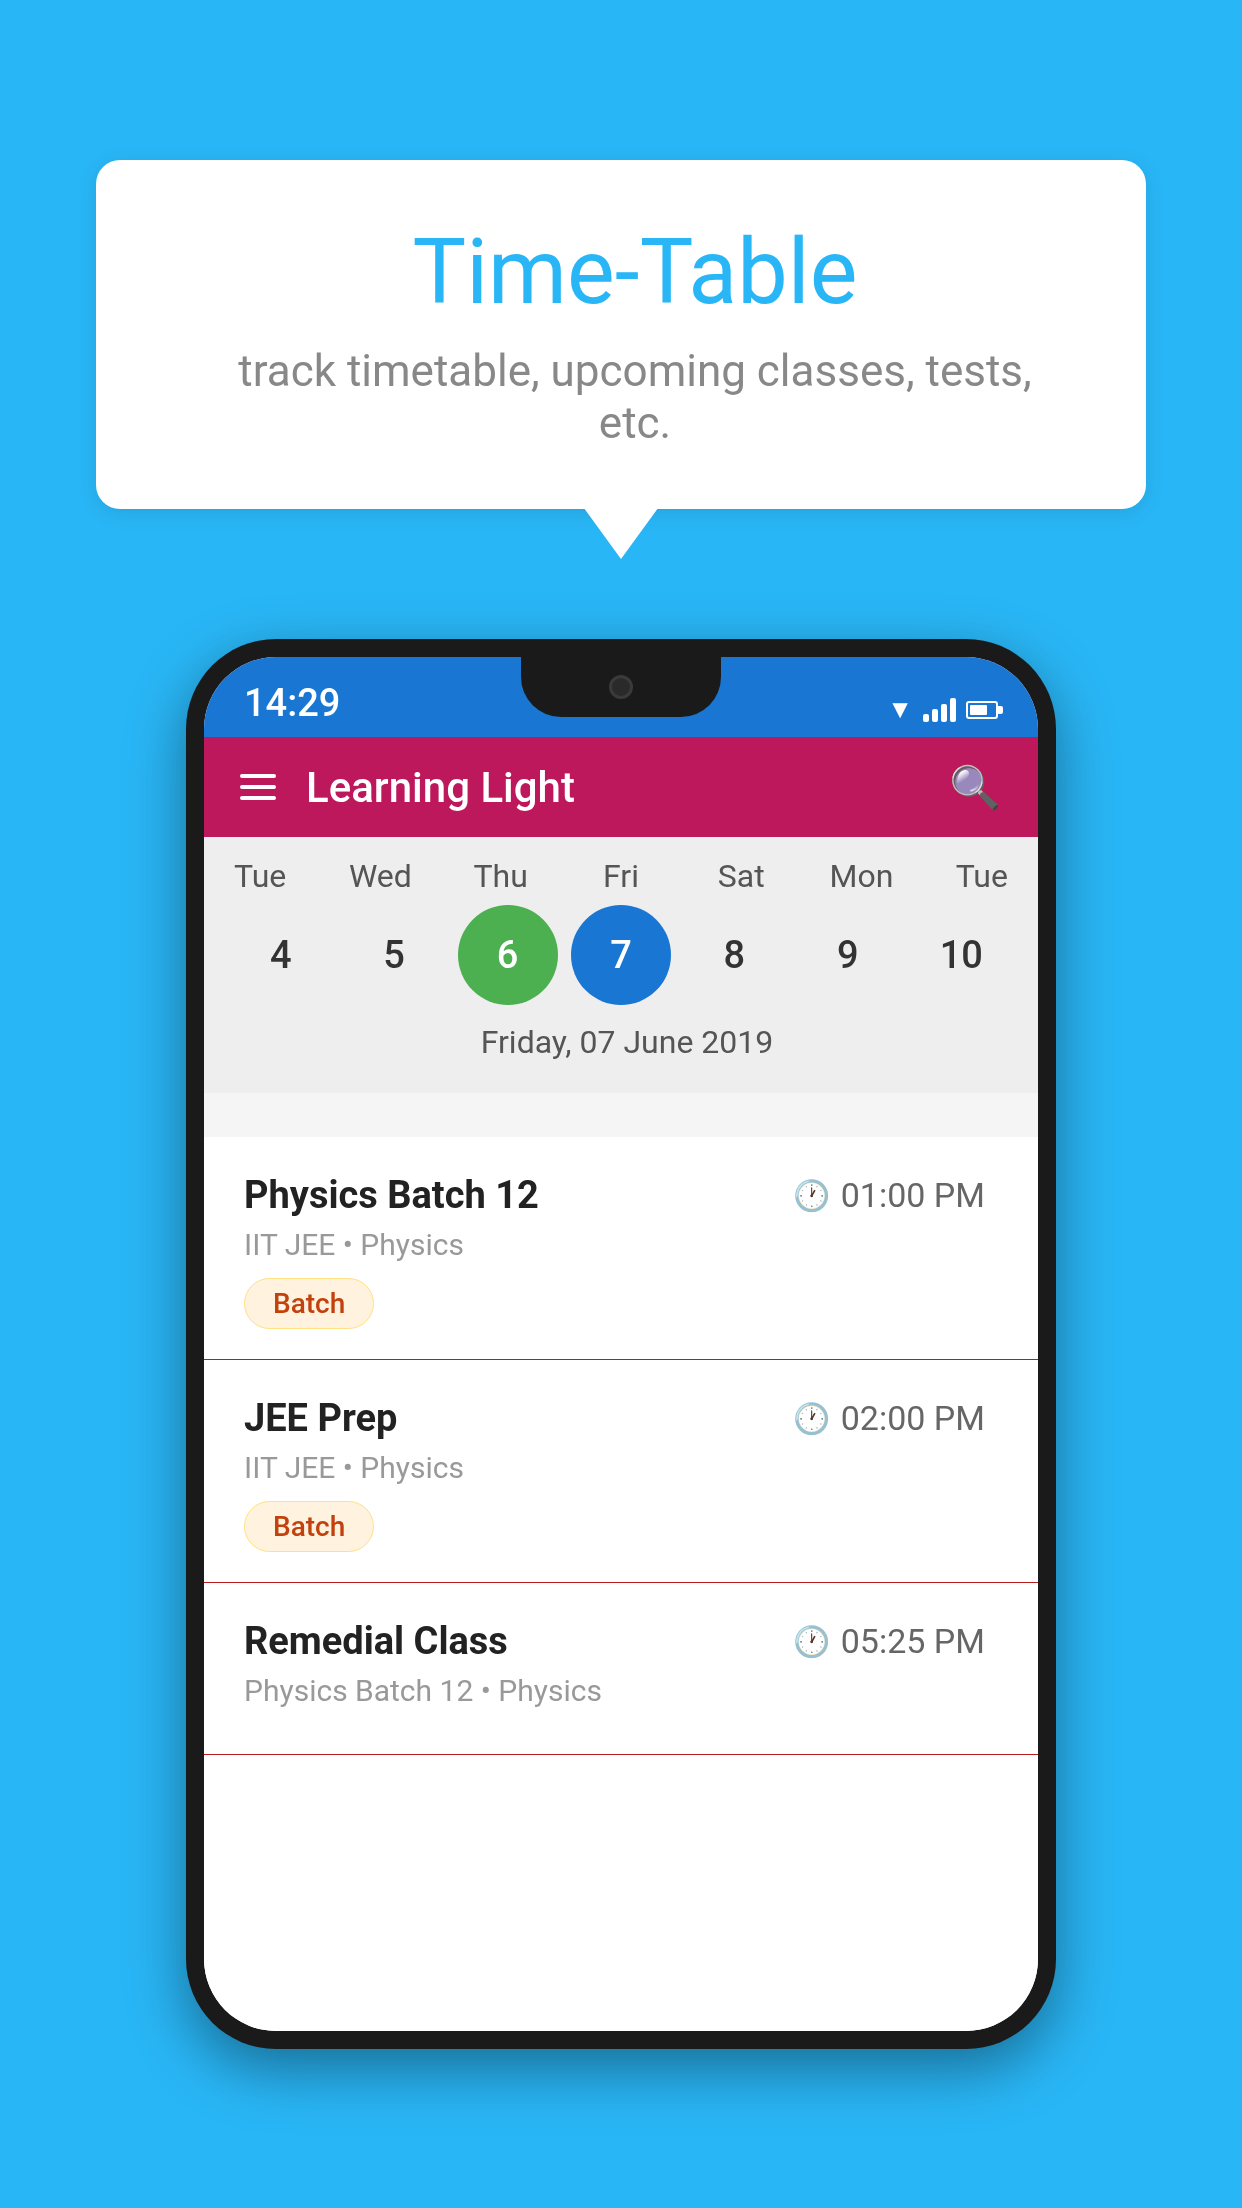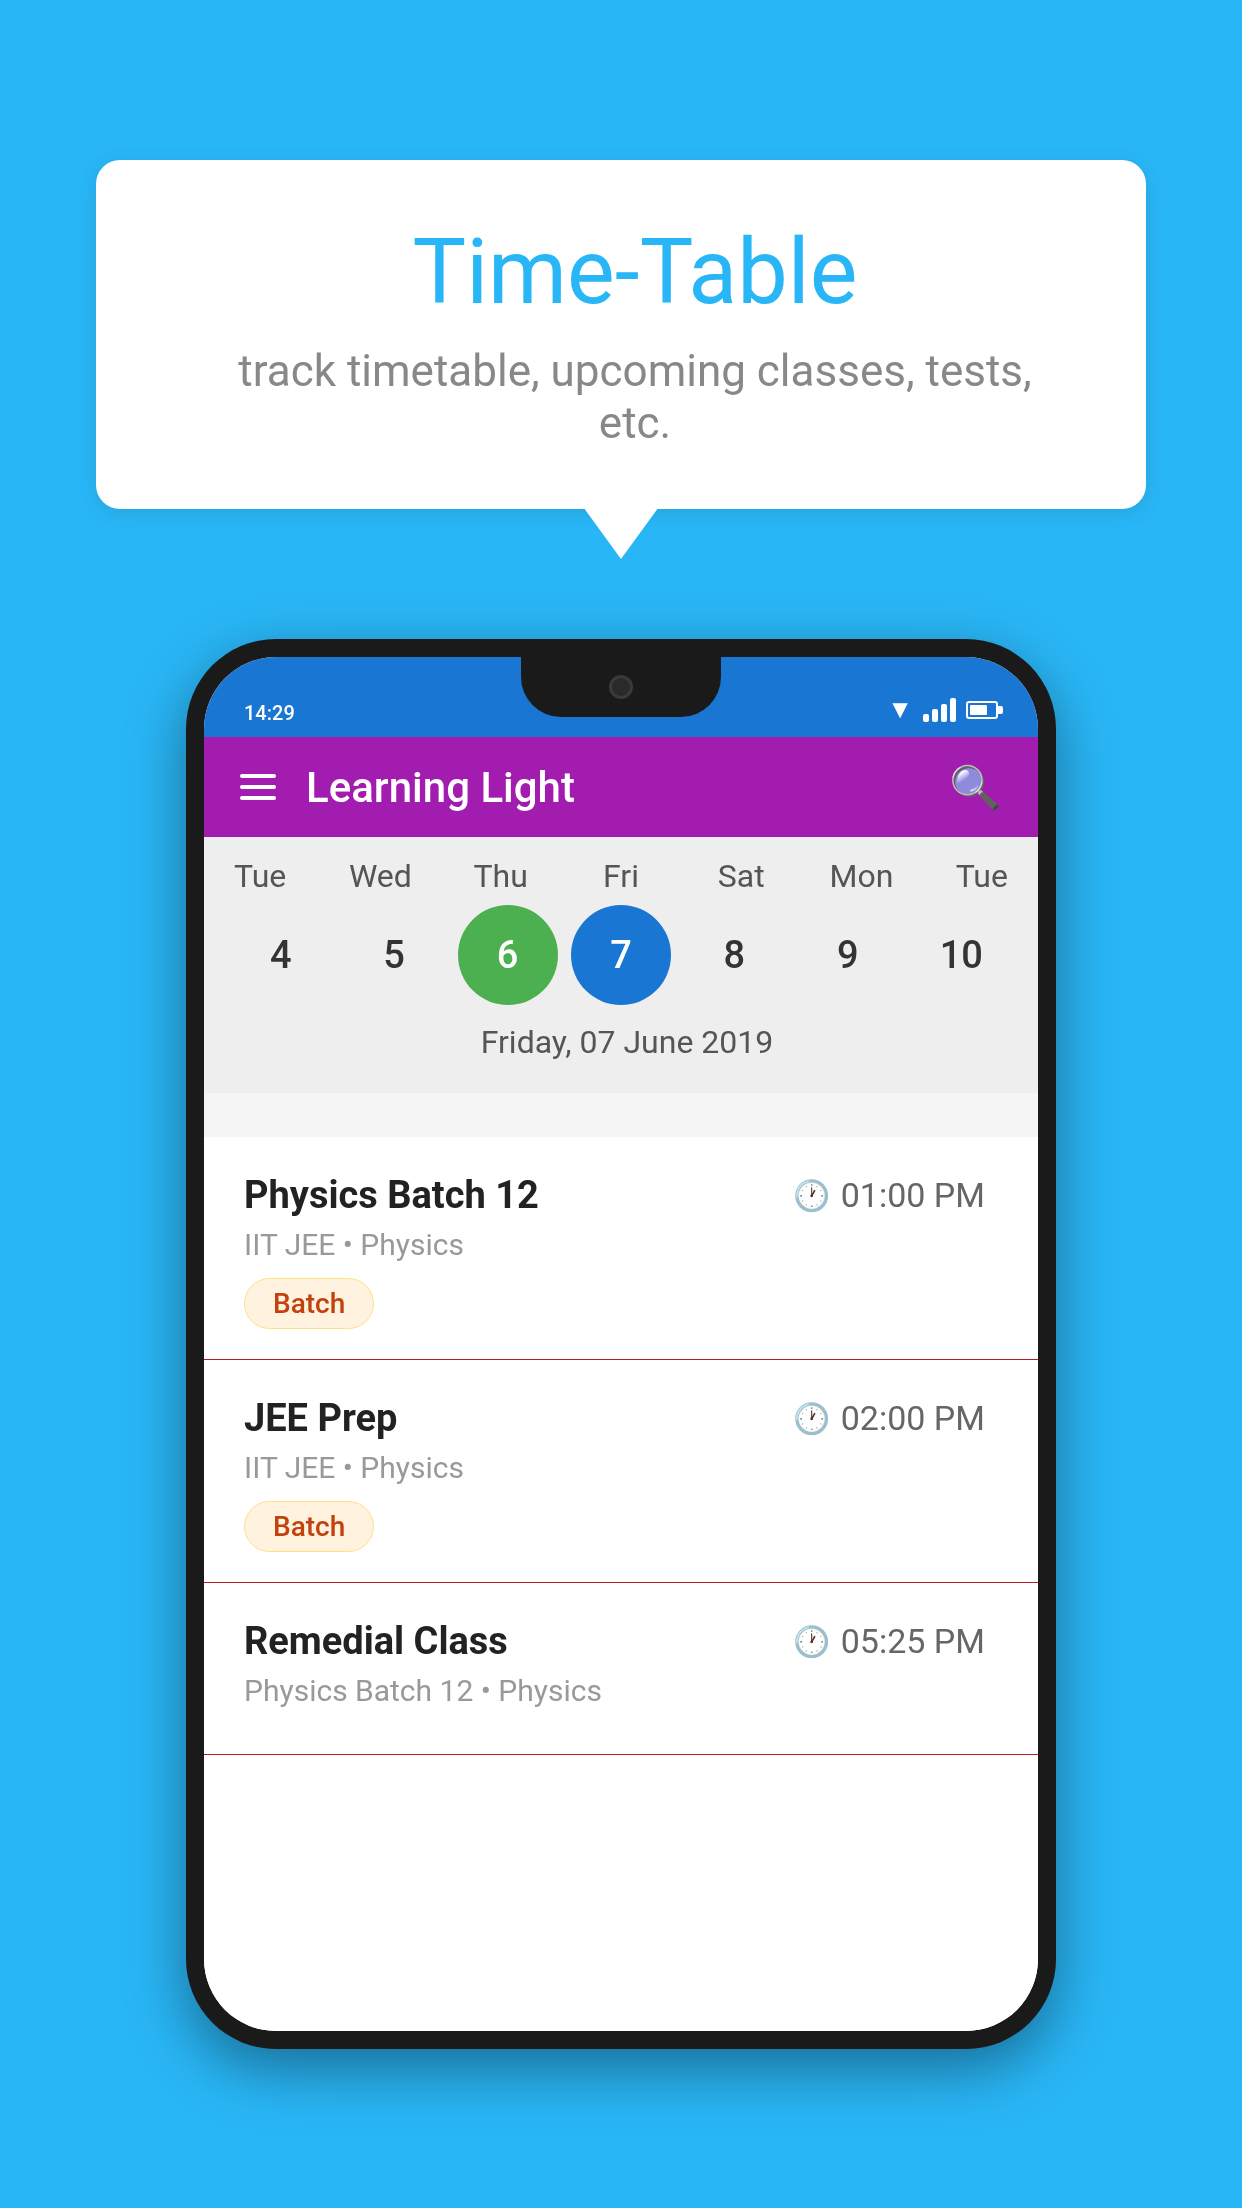--- a/index.html
+++ b/index.html
@@ -140,21 +140,21 @@
       height: 80px;
       background: #1976D2;
       display: flex;
       align-items: flex-end;
       padding: 0 40px 12px 40px;
       z-index: 5;
     }
 
     .status-time {
       color: white;
-      font-size: 20px;
+      font-size: 38px;
       font-weight: 500;
       flex: 1;
     }
 
     .status-icons {
       display: flex;
       align-items: center;
       gap: 10px;
     }
 
@@ -201,21 +201,21 @@
       border-radius: 1px;
     }
 
     
     .app-bar {
       position: absolute;
       top: 80px;
       left: 0;
       right: 0;
       height: 100px;
-      background: #a21caf;
+      background: #be185d;
       display: flex;
       align-items: center;
       padding: 0 36px;
       z-index: 5;
     }
 
     .hamburger {
       display: flex;
       flex-direction: column;
       gap: 7px;

